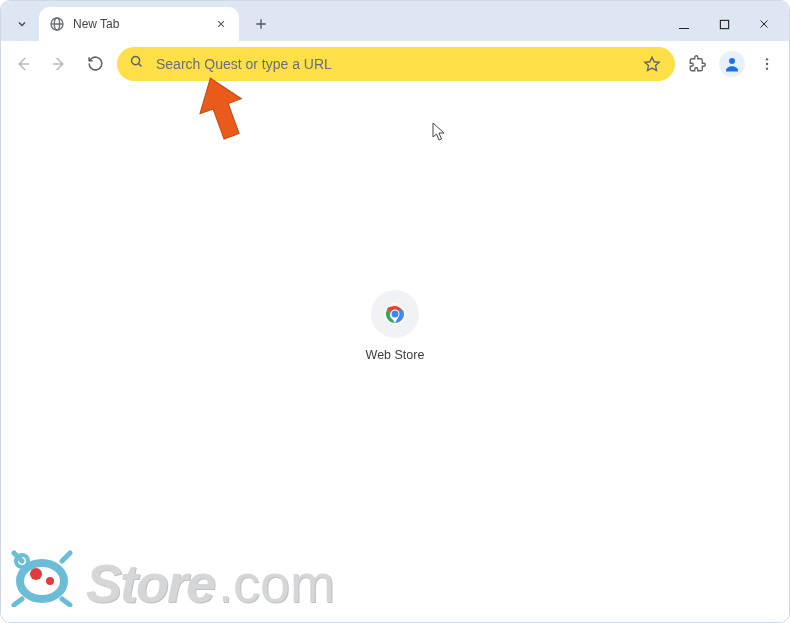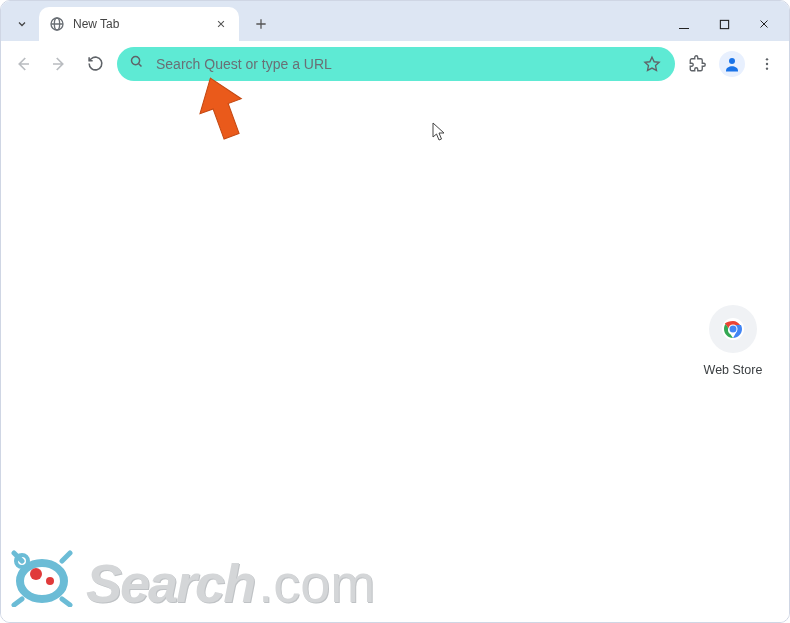--- a/index.html
+++ b/index.html
@@ -42,29 +42,29 @@
   .tab-close { width:16px; height:16px; display:flex; align-items:center; justify-content:center; color:#555; border-radius:50%; }
   .newtab-plus { width:28px; height:28px; display:flex; align-items:center; justify-content:center; color:#555; margin-left:8px; align-self:center; }
   .win-controls { margin-left:auto; display:flex; gap:26px; padding-right:18px; align-self:center; color:#333; }
   .wc { width:14px; height:14px; display:flex; align-items:center; justify-content:center; }
 
   .toolbar {
     height:46px; background:#fff; display:flex; align-items:center; padding:0 8px; gap:8px; border-bottom:1px solid rgba(0,0,0,0);
   }
   .nav-btn { width:28px; height:28px; display:flex; align-items:center; justify-content:center; color:#5f6368; border-radius:50%; }
   .nav-btn.disabled { color:#b9bcc0; }
-  .omnibox { flex:1; height:34px; background:#5eead4; border-radius:17px; display:flex; align-items:center; padding:0 12px; gap:12px; }
+  .omnibox { flex:1; height:34px; background:#fde047; border-radius:17px; display:flex; align-items:center; padding:0 12px; gap:12px; }
   .omnibox input { flex:1; border:none; background:transparent; font-size:14px; color:#5f6368; outline:none;}
   .omnibox input::placeholder{ color:#6a6f75; }
   .star-btn { width:22px; height:22px; display:flex; align-items:center; justify-content:center; color:#5f6368; }
   .tool-btn { width:28px; height:28px; display:flex; align-items:center; justify-content:center; color:#5f6368; }
   .avatar { width:26px; height:26px; border-radius:50%; background:#e8f0fe; display:flex; align-items:center; justify-content:center; }
 
   .content { flex:1; background:#fff; position:relative; }
-  .shortcuts { position:absolute; top:218px; left:0; right:0; display:flex; justify-content:flex-end; }
+  .shortcuts { position:absolute; top:203px; left:0; right:0; display:flex; justify-content:center; }
   .shortcut { width:112px; display:flex; flex-direction:column; align-items:center; gap:10px; }
   .shortcut-tile { width:48px; height:48px; border-radius:50%; background:#f0f2f5; display:flex; align-items:center; justify-content:center; }
   .shortcut-label { font-size:12.5px; color:#3c4043; }
 
   .arrow-annot { position:absolute; top:74px; left:192px; pointer-events:none; }
   .cursor-annot { position:absolute; top:122px; left:432px; pointer-events:none; }
 
   .watermark {
     position:absolute; left:8px; bottom:4px;
     font-family: Arial, sans-serif;
@@ -219,15 +219,15 @@
 <div class="watermark">
   <span class="wm-bug">
     <svg width="72" height="60" viewBox="0 0 72 60">
       <ellipse cx="34" cy="34" rx="22" ry="18" fill="none" stroke="#6bbcd6" stroke-width="8"></ellipse>
       <circle cx="28" cy="27" r="6" fill="#e03a3a"></circle>
       <circle cx="42" cy="34" r="4" fill="#e03a3a"></circle>
       <path d="M14 14 L6 6 M54 14 L62 6 M14 52 L6 58 M54 52 L62 58" stroke="#6bbcd6" stroke-width="5" stroke-linecap="round"></path>
       <circle cx="14" cy="14" r="6" fill="none" stroke="#6bbcd6" stroke-width="4"></circle>
     </svg>
   </span>
-  <span>Search</span>
+  <span>Store</span>
     <span class="wm-tld">.com</span>
 </div>
 
 </body></html>

